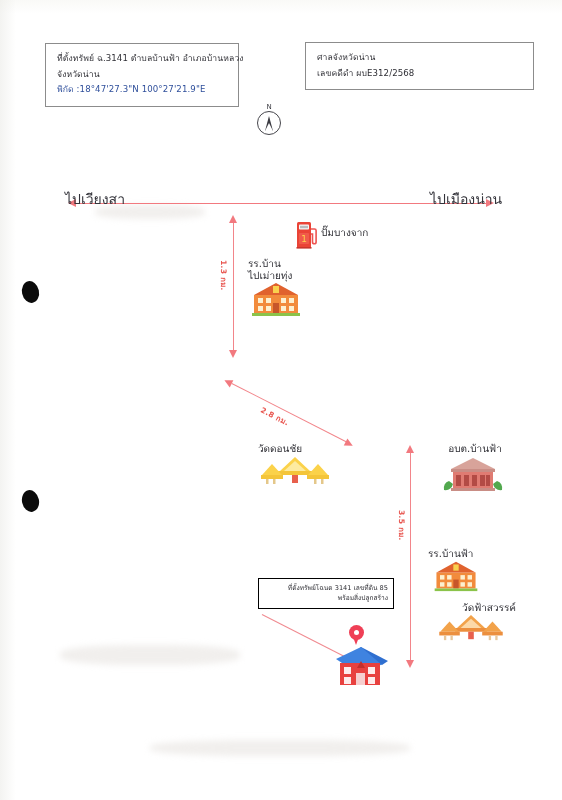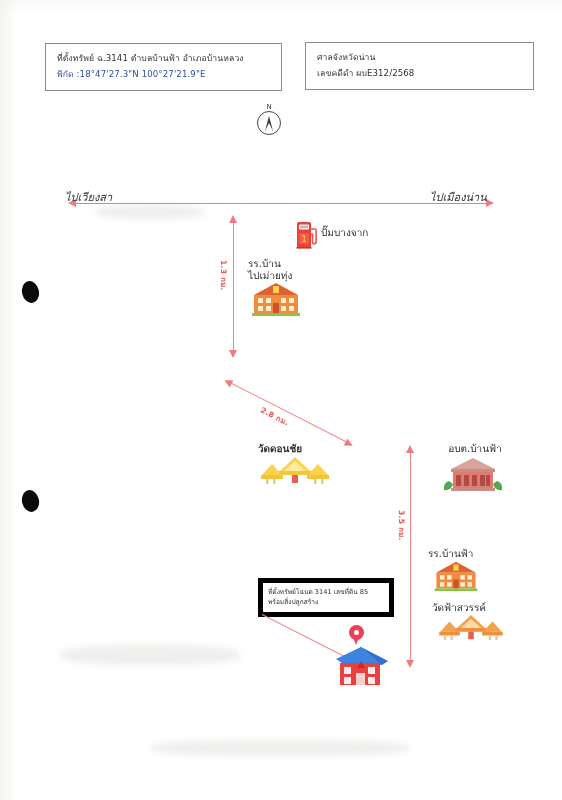--- a/index.html
+++ b/index.html
@@ -47,21 +47,21 @@
   }
   .info-line {
     font-size: 8.6px;
     line-height: 15.5px;
     color: #2f2f35;
     white-space: nowrap;
     letter-spacing: 0.1px;
   }
   .info-line.blue { color: #2f4f9b; }
 
-  #box-left  { left: 45px;  top: 43px;  width: 237px; }
+  #box-left  { left: 45px;  top: 43px;  width: 194px; }
   #box-right { left: 305px; top: 42px;  width: 229px; }
 
   
   .compass { position: absolute; left: 252px; top: 104px; width: 34px; text-align: center; }
   .compass .n-letter { font-size: 7px; color: #3a3a40; line-height: 7px; }
   .compass .ring {
     width: 24px; height: 24px; margin: 0 auto;
     border: 1.3px solid #46464c; border-radius: 50%;
     position: relative;
   }
@@ -107,24 +107,23 @@
     border-right: 4.5px solid transparent;
     border-top: 8px solid #f2797f;
   }
   .ah-up {
     border-left: 4.5px solid transparent;
     border-right: 4.5px solid transparent;
     border-bottom: 8px solid #f2797f;
   }
   .road-label {
     position: absolute;
-    font-size: 11px;
+    font-size: 14px;
     color: #33333a;
     white-space: nowrap;
-    font-style: italic;
   }
 
   
   .dist-vline {
     position: absolute;
     width: 1.4px;
     background: #f2858a;
   }
   .dist-label {
     position: absolute;
@@ -151,24 +150,24 @@
     font-size: 10px;
     color: #2d2d33;
     white-space: nowrap;
     text-align: center;
     line-height: 11.5px;
   }
 
   
   #callout {
     position: absolute; left: 258px; top: 578px; width: 136px;
-    border: 5px solid #000000;
+    border: 1px solid #000000;
     background: rgba(255,255,255,0.95);
     padding: 4px 5px 5px;
-    text-align: left;
+    text-align: right;
   }
   #callout .c-line {
     font-size: 6.6px; line-height: 10px; color: #2c2c32; white-space: nowrap;
   }
   .callout-leader {
     position: absolute;
     height: 1px;
     background: #f08a90;
     transform-origin: left center;
   }
@@ -201,20 +200,21 @@
 
 <div class="punch-hole" style="left:22px; top:281px;"></div>
 <div class="punch-hole" style="left:22px; top:490px;"></div>
 
 <div class="smudge" style="left:95px; top:205px; width:110px; height:14px;"></div>
 <div class="smudge" style="left:60px; top:645px; width:180px; height:20px;"></div>
 <div class="smudge" style="left:150px; top:740px; width:260px; height:16px;"></div>
 
 <div class="info-box" id="box-left">
   <div class="info-line">ที่ตั้งทรัพย์ ฉ.3141 ตำบลบ้านฟ้า อำเภอบ้านหลวง</div>
+  <div class="info-line">จังหวัดน่าน</div>
   <div class="info-line blue">พิกัด :18°47'27.3"N 100°27'21.9"E</div>
 </div>
 
 <div class="info-box" id="box-right">
   <div class="info-line">ศาลจังหวัดน่าน</div>
   <div class="info-line">เลขคดีดำ ผบE312/2568</div>
 </div>
 
 <div class="compass">
   <div class="n-letter">N</div>
@@ -278,21 +278,21 @@
         <rect x="16" y="25" width="5" height="5"></rect>
       <rect x="31" y="25" width="5" height="5"></rect>
         <rect x="39" y="25" width="5" height="5"></rect>
     </g>
     <rect x="23" y="22" width="6" height="10" fill="#c7562a"></rect>
     <rect x="2" y="32" width="48" height="3" fill="#8bc34a"></rect>
   </svg>
 </div>
 
 <div class="poi" style="left:258px; top:443px; width:80px;">
-  <div class="poi-label" style="text-align:left;font-weight:bold;">วัดดอนชัย</div>
+  <div class="poi-label" style="text-align:left;">วัดดอนชัย</div>
   <svg width="74" height="30" viewBox="0 0 74 30" style="margin-top:1px;">
     <polygon points="37,1 22,15 52,15" fill="#fbd24a"></polygon>
     <polygon points="37,5 26,15 48,15" fill="#fdeba0"></polygon>
     <rect x="20" y="15" width="34" height="4" fill="#f4c53a"></rect>
     <polygon points="14,8 4,19 24,19" fill="#fbd24a"></polygon>
     <polygon points="60,8 50,19 70,19" fill="#fbd24a"></polygon>
     <rect x="3" y="19" width="22" height="4" fill="#f4c53a"></rect>
     <rect x="49" y="19" width="22" height="4" fill="#f4c53a"></rect>
     <rect x="34" y="19" width="6" height="8" fill="#e8604d"></rect>
     <g fill="#e4c78a">
@@ -338,21 +338,21 @@
         <rect x="16" y="25" width="5" height="5"></rect>
       <rect x="31" y="25" width="5" height="5"></rect>
         <rect x="39" y="25" width="5" height="5"></rect>
     </g>
     <rect x="23" y="22" width="6" height="10" fill="#c7562a"></rect>
     <rect x="2" y="32" width="48" height="3" fill="#8bc34a"></rect>
   </svg>
 </div>
 
 <div class="poi" style="left:432px; top:602px; width:84px;">
-  <div class="poi-label" style="text-align:left;">วัดฟ้าสวรรค์</div>
+  <div class="poi-label" style="text-align:right;">วัดฟ้าสวรรค์</div>
   <svg width="70" height="28" viewBox="0 0 74 30" style="margin-left:4px;">
     <polygon points="37,1 22,15 52,15" fill="#f2a24a"></polygon>
     <polygon points="37,5 26,15 48,15" fill="#fcd9a8"></polygon>
     <rect x="20" y="15" width="34" height="4" fill="#ec8f3e"></rect>
     <polygon points="14,8 4,19 24,19" fill="#f2a24a"></polygon>
     <polygon points="60,8 50,19 70,19" fill="#f2a24a"></polygon>
     <rect x="3" y="19" width="22" height="4" fill="#ec8f3e"></rect>
     <rect x="49" y="19" width="22" height="4" fill="#ec8f3e"></rect>
     <rect x="34" y="19" width="6" height="8" fill="#e8604d"></rect>
     <g fill="#e8c79c">

